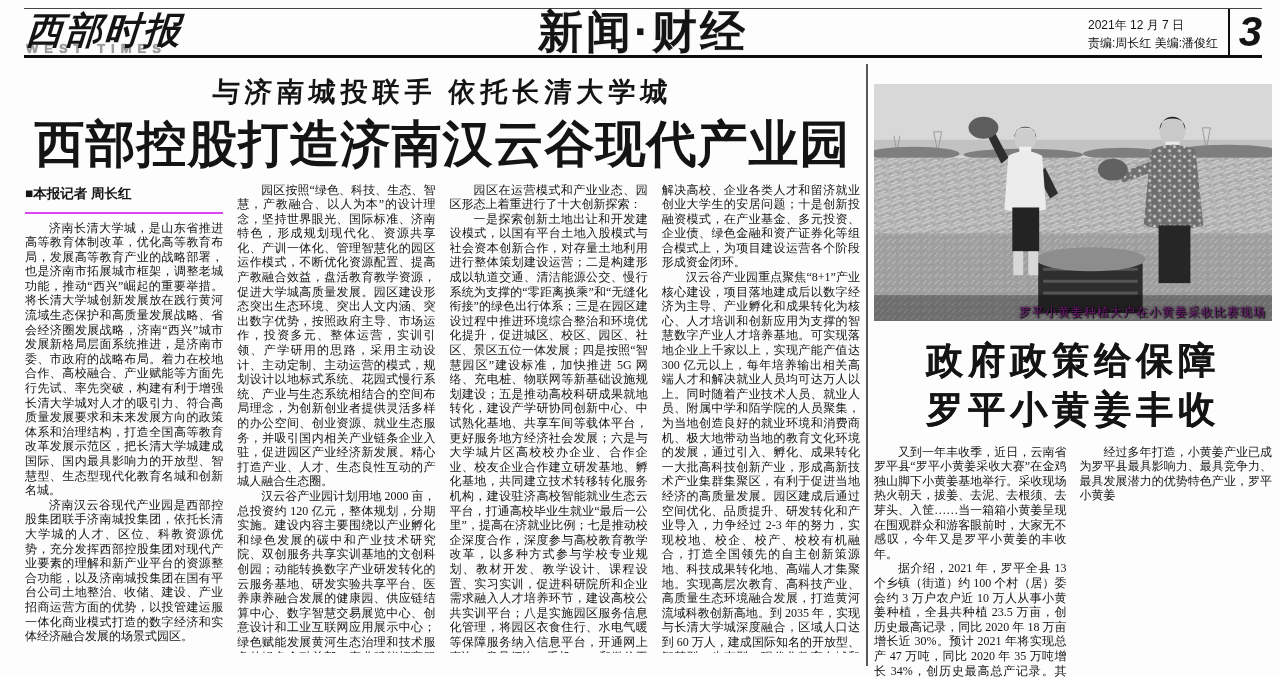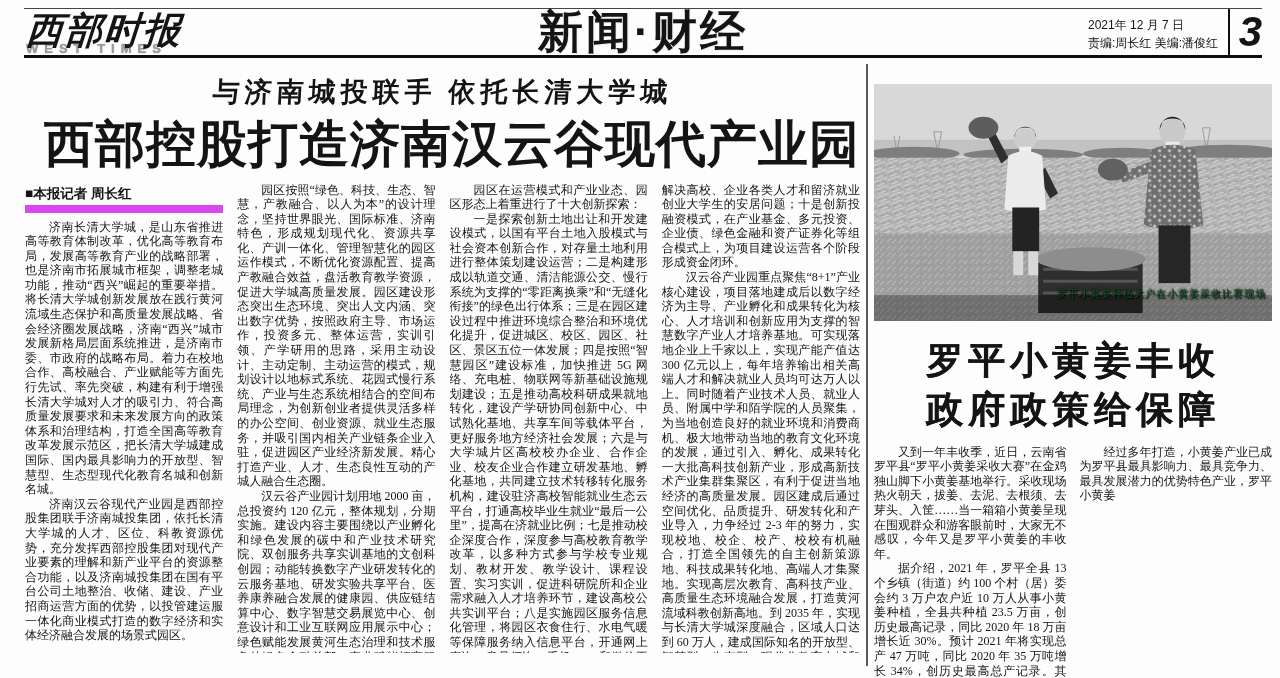--- a/index.html
+++ b/index.html
@@ -45,46 +45,46 @@
   .main-article { width:835px; flex:none; }
   .divider-v { flex:none; width:2px; background:#5a5a5a; margin:6px 6px 0 6px; }
   .side-article { flex:1; min-width:0; }
   
   .kicker {
     margin-top:16px; text-align:center;
     font-size:27px; font-weight:600; letter-spacing:5px;
     transform:skewX(-3deg);
   }
   .headline {
-    margin:8px 0 12px; text-align:right; white-space:nowrap;
+    margin:8px 0 12px; text-align:center; white-space:nowrap;
     font-family:"Liberation Sans","DejaVu Sans",sans-serif;
     font-size:50px; font-weight:900; letter-spacing:1px; line-height:1.05;
   }
   .cols { display:flex; gap:14px; }
   .col { flex:1 1 0; min-width:0; overflow:hidden; }
   .main-article .col { height:470px; }
   .byline {
-    font-weight:700; font-size:13.5px; padding:2px 0 2px;
-    border-bottom:8px solid #d946ef; margin-bottom:7px;
+    font-weight:700; font-size:13.5px; padding:2px 0 9px;
+    border-bottom:2px solid #d946ef; margin-bottom:7px;
     font-family:"Liberation Sans","DejaVu Sans",sans-serif;
   }
   .ptext p {
     font-size:12px; line-height:14.6px; text-align:justify;
     text-indent:2em; text-justify:inter-ideograph;
   }
   .ptext p.no-indent { text-indent:0; }
   
   .photo {
     position:relative; margin-top:26px; width:100%; height:237px;
     background:#cfcfcf; overflow:hidden;
   }
   .photo svg { display:block; width:100%; height:100%; }
   .photo-caption {
-    position:absolute; right:6px; bottom:20px;
-    color:#14532d; font-size:10px; letter-spacing:1px;
+    position:absolute; right:6px; bottom:0;
+    color:#701a75; font-size:12px; letter-spacing:1px;
     text-shadow:0 0 3px #000, 1px 1px 1px #000;
   }
   .side-headline {
     margin:16px 0 10px; text-align:center;
     font-size:37px; font-weight:900; letter-spacing:5px; line-height:1.32;
     text-shadow:0.4px 0 0 currentColor;
   }
   .side-cols { display:flex; gap:13px; }
   .side-cols .byline { margin-top:2px; }
 </style>
@@ -201,22 +201,22 @@
             <path d="M287 46 a13 13 0 0 1 26 0 l-3 -8 a13 9 0 0 0 -20 0 z" fill="#1f1f1f"></path>
             <rect x="293" y="58" width="14" height="8" fill="#eaeaea"></rect>
             <path d="M278 66 q22 -10 45 0 l8 76 q-30 8 -60 0 z" fill="url(#flo)"></path>
             <rect x="286" y="142" width="32" height="58" fill="#262626"></rect>
           </g>
           <rect y="212" width="400" height="26" fill="rgba(0,0,0,0.30)"></rect>
         </svg>
         <div class="photo-caption">罗平小黄姜种植大户在小黄姜采收比赛现场</div>
       </div>
       <div class="side-headline">
+        <div>政府政策给保障</div>
         <div>罗平小黄姜丰收</div>
-        <div>政府政策给保障</div>
       </div>
       <div class="side-cols">
         <div class="col">
           <div class="ptext">
               <p>又到一年丰收季，近日，云南省罗平县“罗平小黄姜采收大赛”在金鸡独山脚下小黄姜基地举行。采收现场热火朝天，拔姜、去泥、去根须、去芽头、入筐……当一箱箱小黄姜呈现在围观群众和游客眼前时，大家无不感叹，今年又是罗平小黄姜的丰收年。</p>
               <p>据介绍，2021 年，罗平全县 13 个乡镇（街道）约 100 个村（居）委会约 3 万户农户近 10 万人从事小黄姜种植，全县共种植 23.5 万亩，创历史最高记录，同比 2020 年 18 万亩增长近 30%。预计 2021 年将实现总产 47 万吨，同比 2020 年 35 万吨增长 34%，创历史最高总产记录。其中，连片种植面积 50 亩以</p>
             </div>
         </div>
         <div class="col">
           <div class="ptext">

